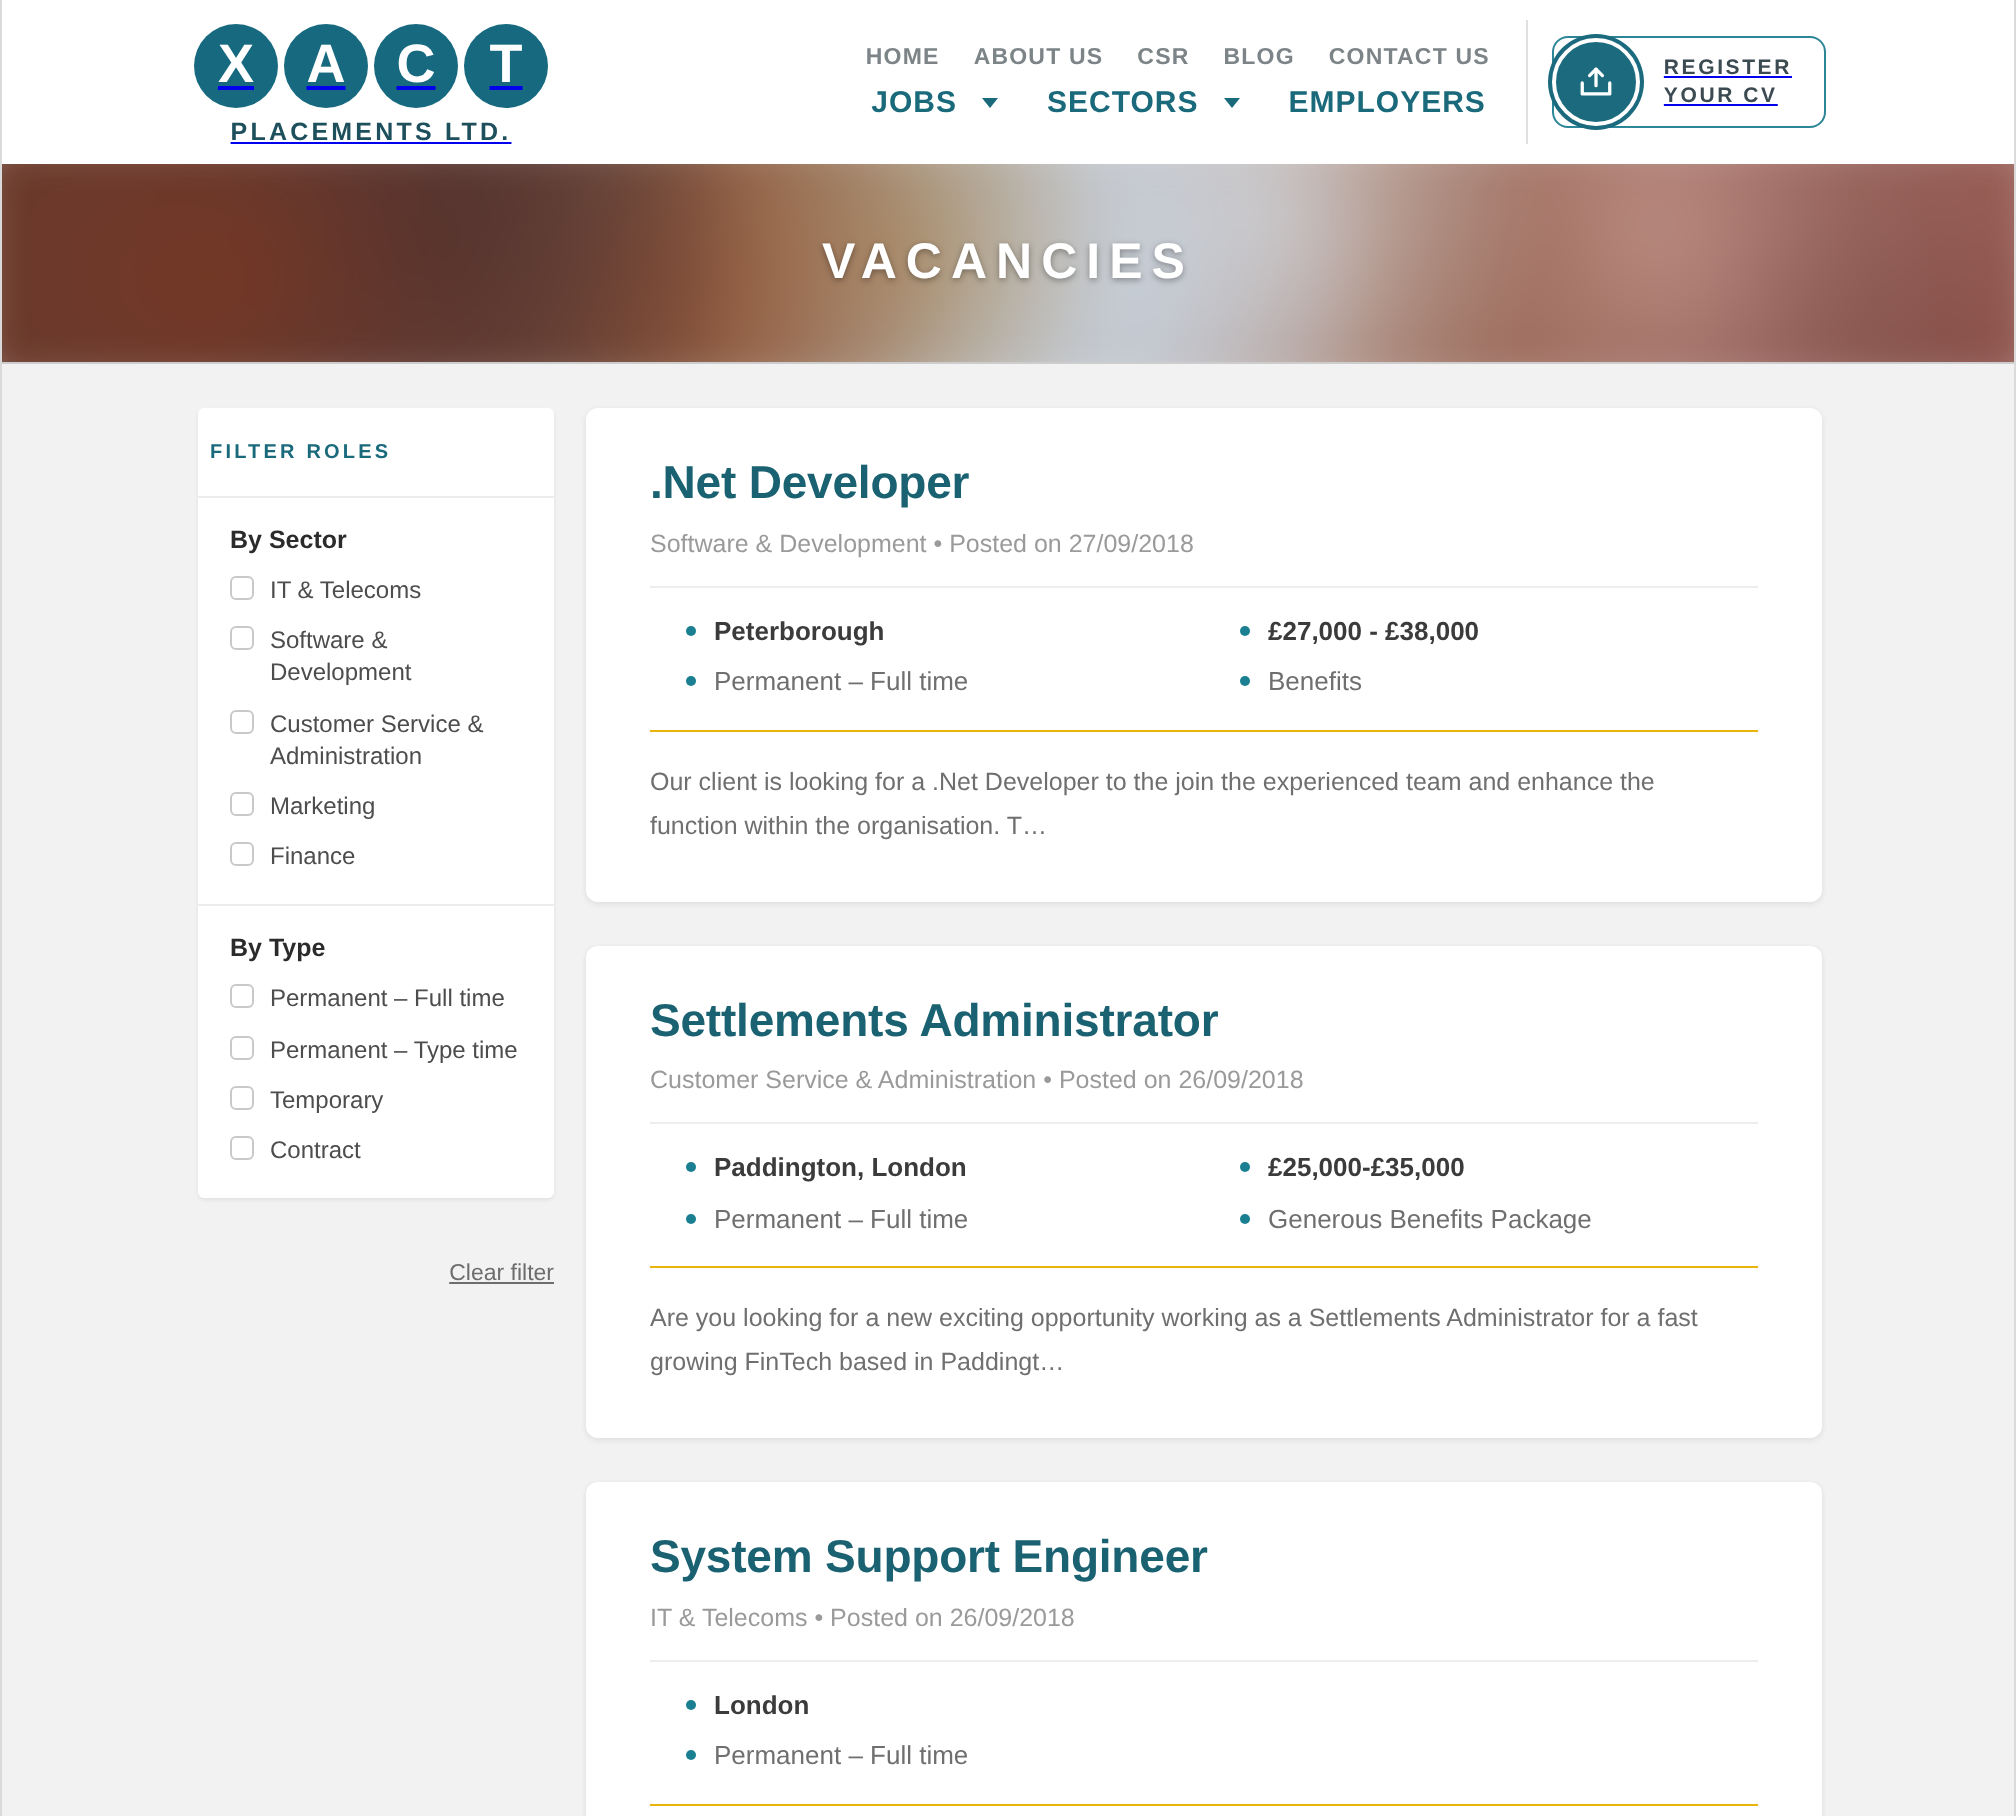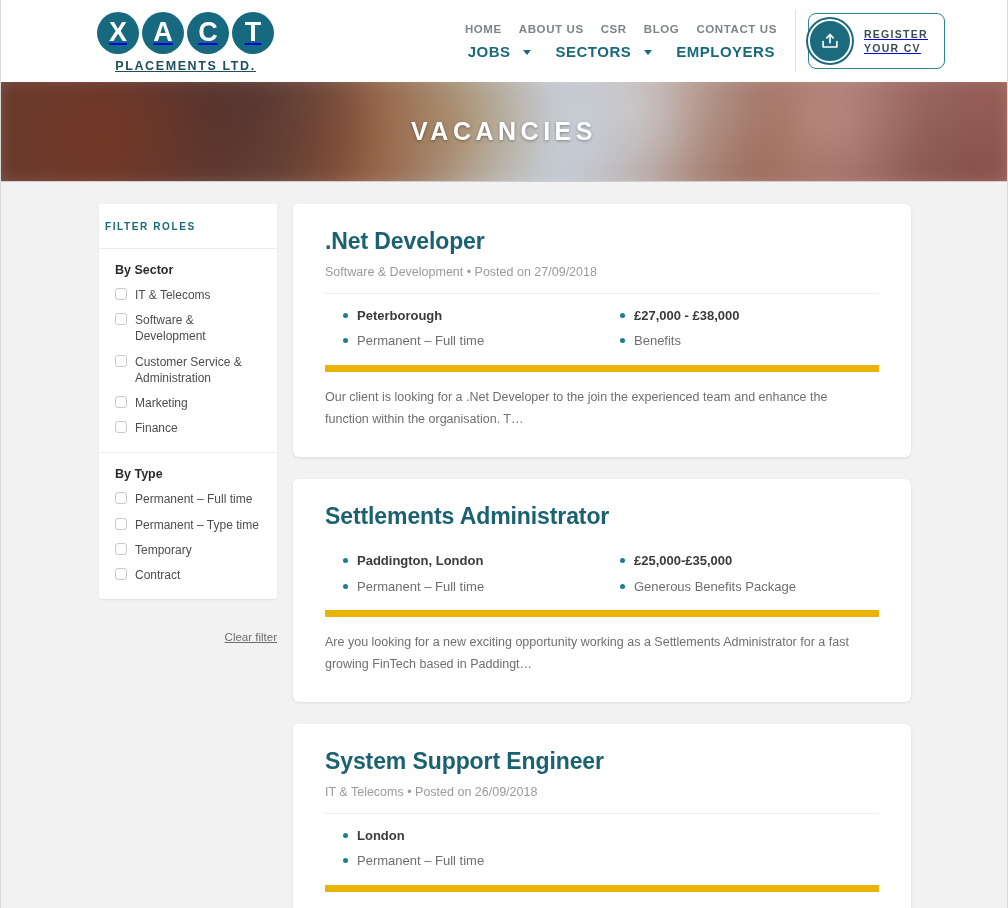--- a/index.html
+++ b/index.html
@@ -57,21 +57,20 @@
     justify-content: center;
     line-height: 1;
     letter-spacing: 0;
   }
   .logo-sub {
     margin-top: 5px;
     font-size: 12.5px;
     font-weight: bold;
     letter-spacing: 1.6px;
     color: #1d4f5c;
-    text-decoration: underline;
   }
 
   .nav-block {
     margin-left: auto;
     display: flex;
     flex-direction: column;
     align-items: flex-end;
     gap: 8px;
     padding-right: 14px;
   }
@@ -119,25 +118,25 @@
     background: #e0e0e0;
     margin: 0 12px 0 4px;
     align-self: center;
   }
 
   .cv-button {
     display: flex;
     align-items: center;
     border: 1.6px solid #2d8598;
     border-radius: 8px;
-    height: 56px;
+    height: 46px;
     padding: 0 16px 0 2px;
     background: #fff;
     position: relative;
-    margin-right: 48px;
+    margin-right: 80px;
   }
   .cv-icon {
     width: 44px; height: 44px;
     border-radius: 50%;
     background: #1b6a7e;
     border: 2px solid #ffffff;
     box-shadow: 0 0 0 2px #1b6a7e;
     display: flex;
     align-items: center;
     justify-content: center;
@@ -276,21 +275,21 @@
   }
   .job-meta {
     font-size: 12.5px;
     color: #9a9a9a;
     padding-bottom: 14px;
     border-bottom: 1px solid #eeeeee;
   }
   .job-facts {
     display: flex;
     padding: 14px 0 16px 0;
-    border-bottom: 7px solid #eab308;
+    border-bottom: 1px solid #eab308;
   }
   .fact-col {
     width: 50%;
     display: flex;
     flex-direction: column;
     gap: 10px;
     padding-left: 18px;
   }
   .fact {
     position: relative;
@@ -450,20 +449,21 @@
           <div class="fact-col">
             <span class="fact strong">£27,000 - £38,000</span>
             <span class="fact">Benefits</span>
           </div>
         </div>
         <p class="job-desc">Our client is looking for a .Net Developer to the join the experienced team and enhance the function within the organisation. T…</p>
       </article>
 
       <article class="job-card">
         <h2 class="job-title">Settlements Administrator</h2>
+        <div class="job-meta">Customer Service &amp; Administration • Posted on 26/09/2018</div>
         <div class="job-facts">
           <div class="fact-col">
             <span class="fact strong">Paddington, London</span>
             <span class="fact">Permanent – Full time</span>
           </div>
           <div class="fact-col">
             <span class="fact strong">£25,000-£35,000</span>
             <span class="fact">Generous Benefits Package</span>
           </div>
         </div>

